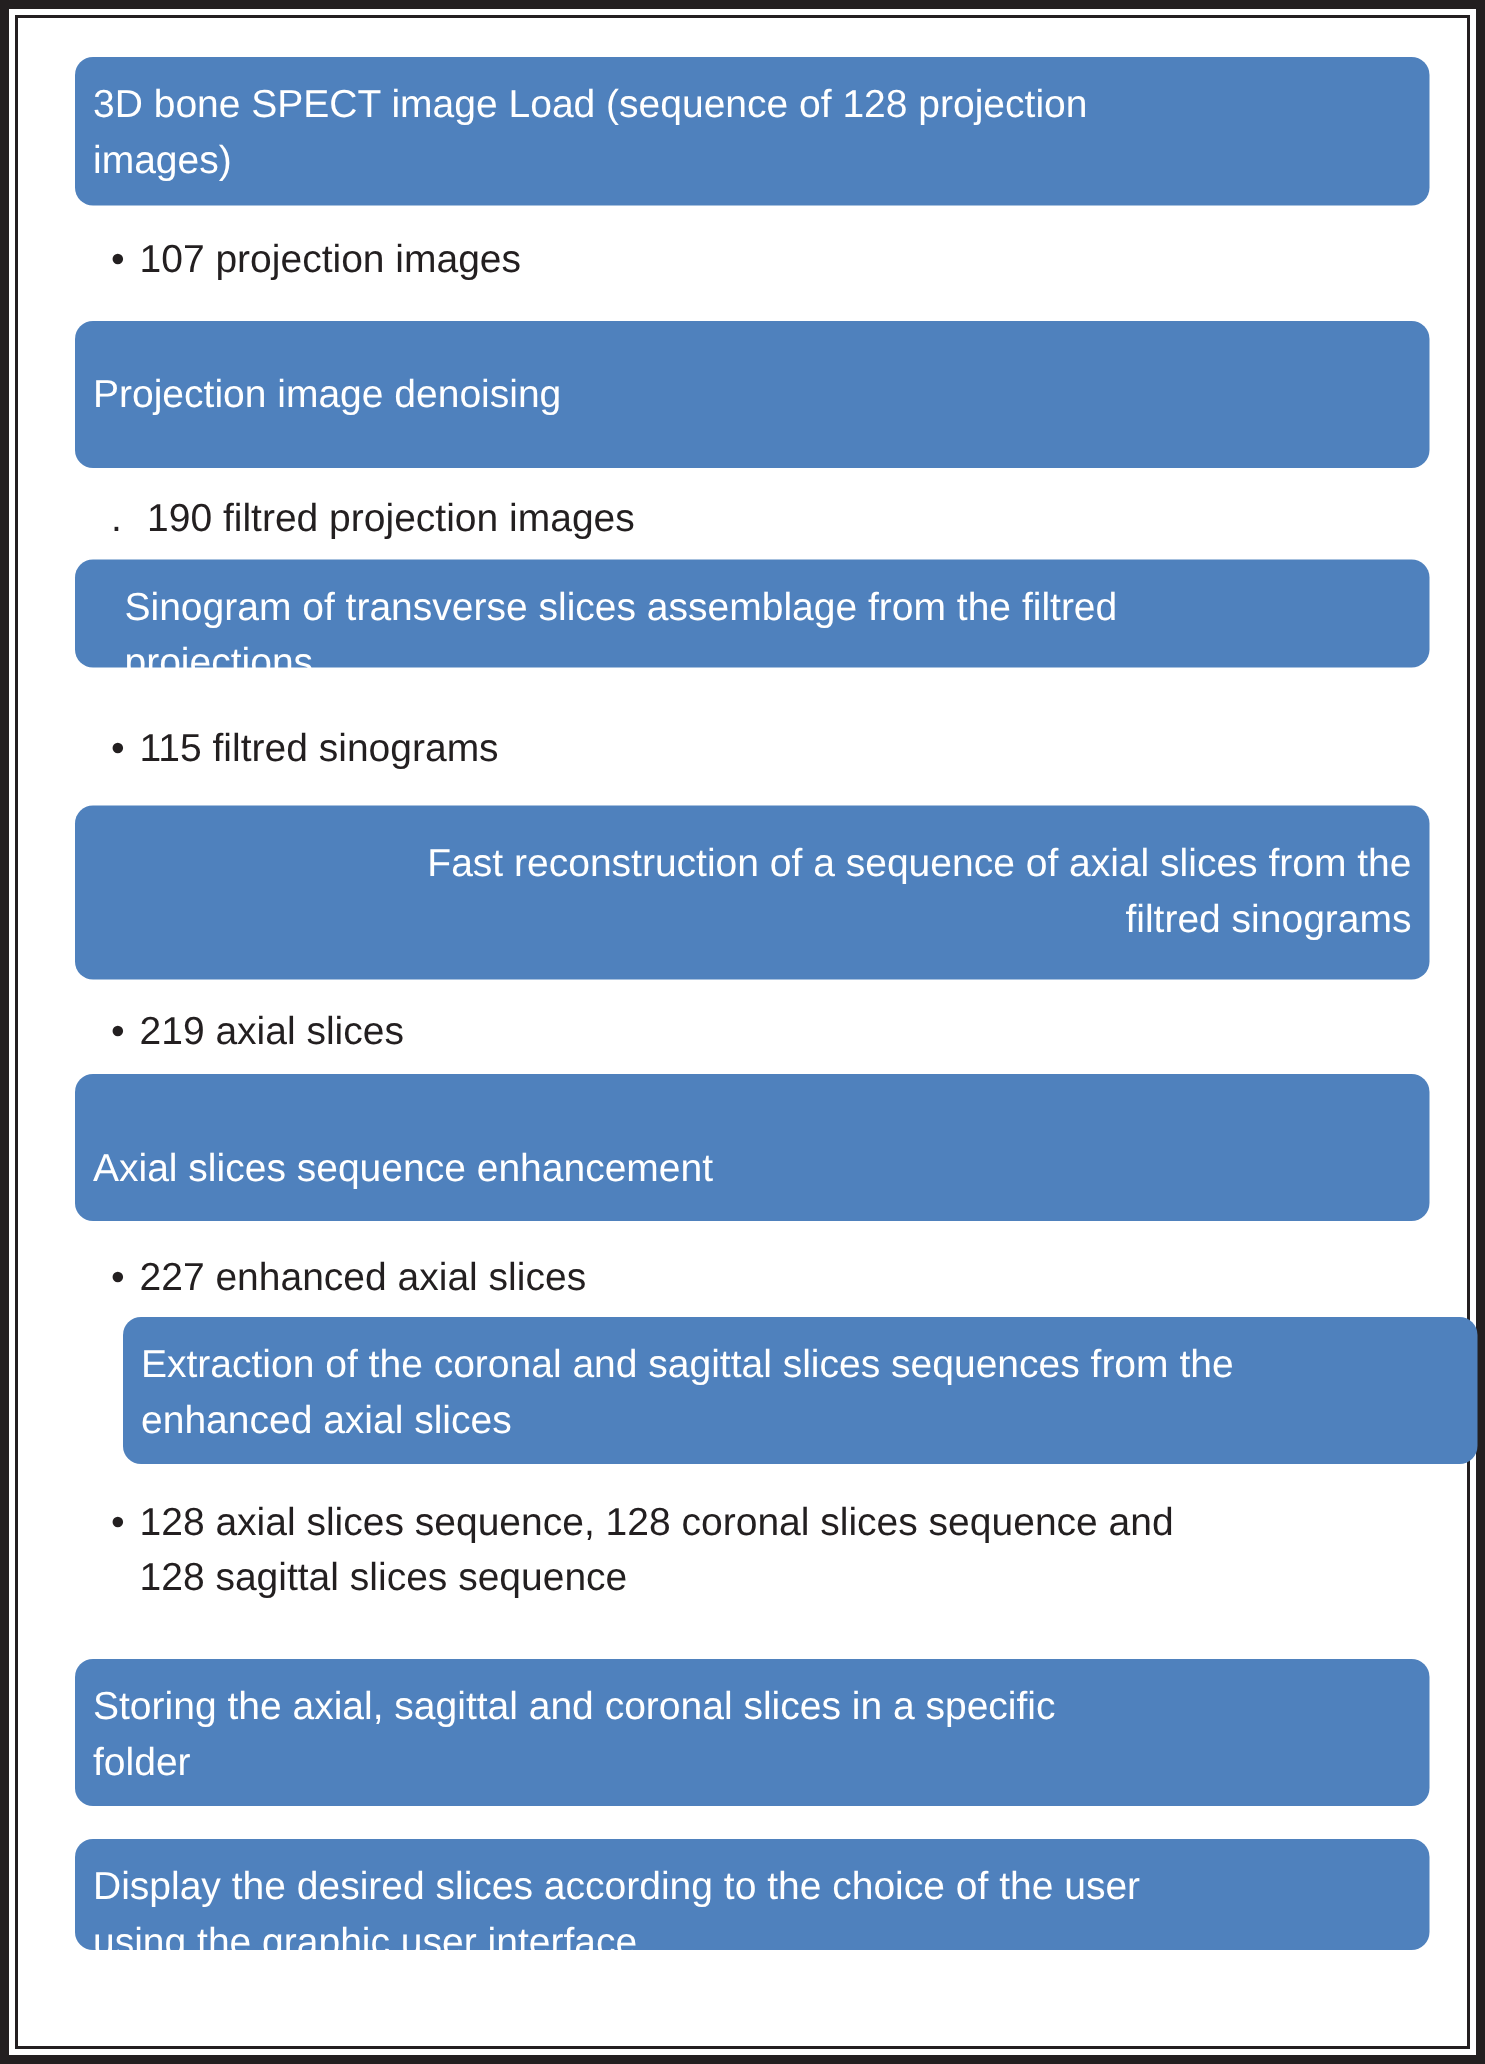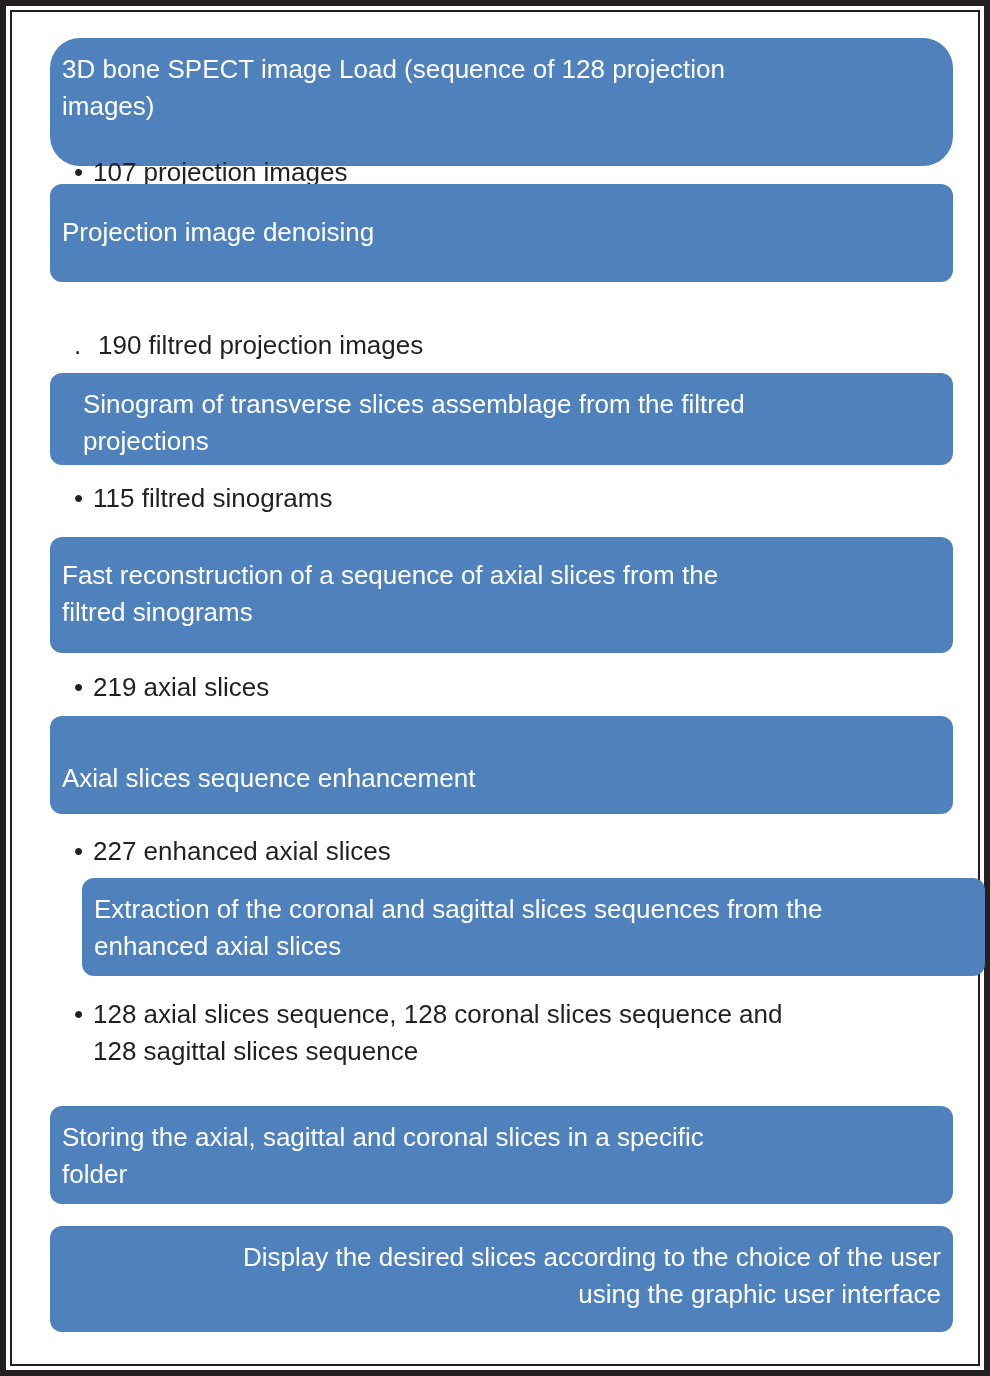--- a/index.html
+++ b/index.html
@@ -39,44 +39,44 @@
     .note .bullet { width: 19px; flex: none; }
     .note .text { white-space: pre-line; }
   </style>
 </head>
 <body>
 
 <div class="frame-outer">
   <div class="frame-inner"></div>
 </div>
 
-<div class="box" style="top:38px;height:128px;white-space:pre-line;border-radius:30px;">3D bone SPECT image Load (sequence of 128 projection
+<div class="box" style="top:38px;height:99px;white-space:pre-line;">3D bone SPECT image Load (sequence of 128 projection
 images)</div>
 
 <div class="note" style="top:154px;">
   <span class="bullet">•</span>
   <span class="text">107 projection images</span>
 </div>
 
-<div class="box" style="top:184px;height:98px;white-space:pre-line;padding-top:30px;">Projection image denoising</div>
+<div class="box" style="top:214px;height:98px;white-space:pre-line;padding-top:30px;">Projection image denoising</div>
 
 <div class="note" style="top:327px;">
   <span class="bullet" style="width:24px;">.</span>
   <span class="text">190 filtred projection images</span>
 </div>
 
-<div class="box" style="top:373px;height:92px;white-space:pre-line;padding-left:33px;">Sinogram of transverse slices assemblage from the filtred
+<div class="box" style="top:373px;height:72px;white-space:pre-line;padding-left:33px;">Sinogram of transverse slices assemblage from the filtred
 projections</div>
 
 <div class="note" style="top:480px;">
   <span class="bullet">•</span>
   <span class="text">115 filtred sinograms</span>
 </div>
 
-<div class="box" style="top:537px;height:116px;white-space:pre-line;padding-top:20px;">Fast reconstruction of a sequence of axial slices from the
+<div class="box" style="top:537px;height:116px;white-space:pre-line;padding-top:20px;text-align:right;">Fast reconstruction of a sequence of axial slices from the
 filtred sinograms</div>
 
 <div class="note" style="top:669px;">
   <span class="bullet">•</span>
   <span class="text">219 axial slices</span>
 </div>
 
 <div class="box" style="top:716px;height:98px;white-space:pre-line;padding-top:44px;">Axial slices sequence enhancement</div>
 
 <div class="note" style="top:833px;">
@@ -89,14 +89,14 @@
 
 <div class="note" style="top:996px;">
   <span class="bullet">•</span>
   <span class="text">128 axial slices sequence, 128 coronal slices sequence and
 128 sagittal slices sequence</span>
 </div>
 
 <div class="box" style="top:1106px;height:98px;white-space:pre-line;">Storing the axial, sagittal and coronal slices in a specific
 folder</div>
 
-<div class="box" style="top:1226px;height:106px;white-space:pre-line;text-align:right;">Display the desired slices according to the choice of the user
+<div class="box" style="top:1226px;height:74px;white-space:pre-line;">Display the desired slices according to the choice of the user
 using the graphic user interface</div>
 
 </body></html>

